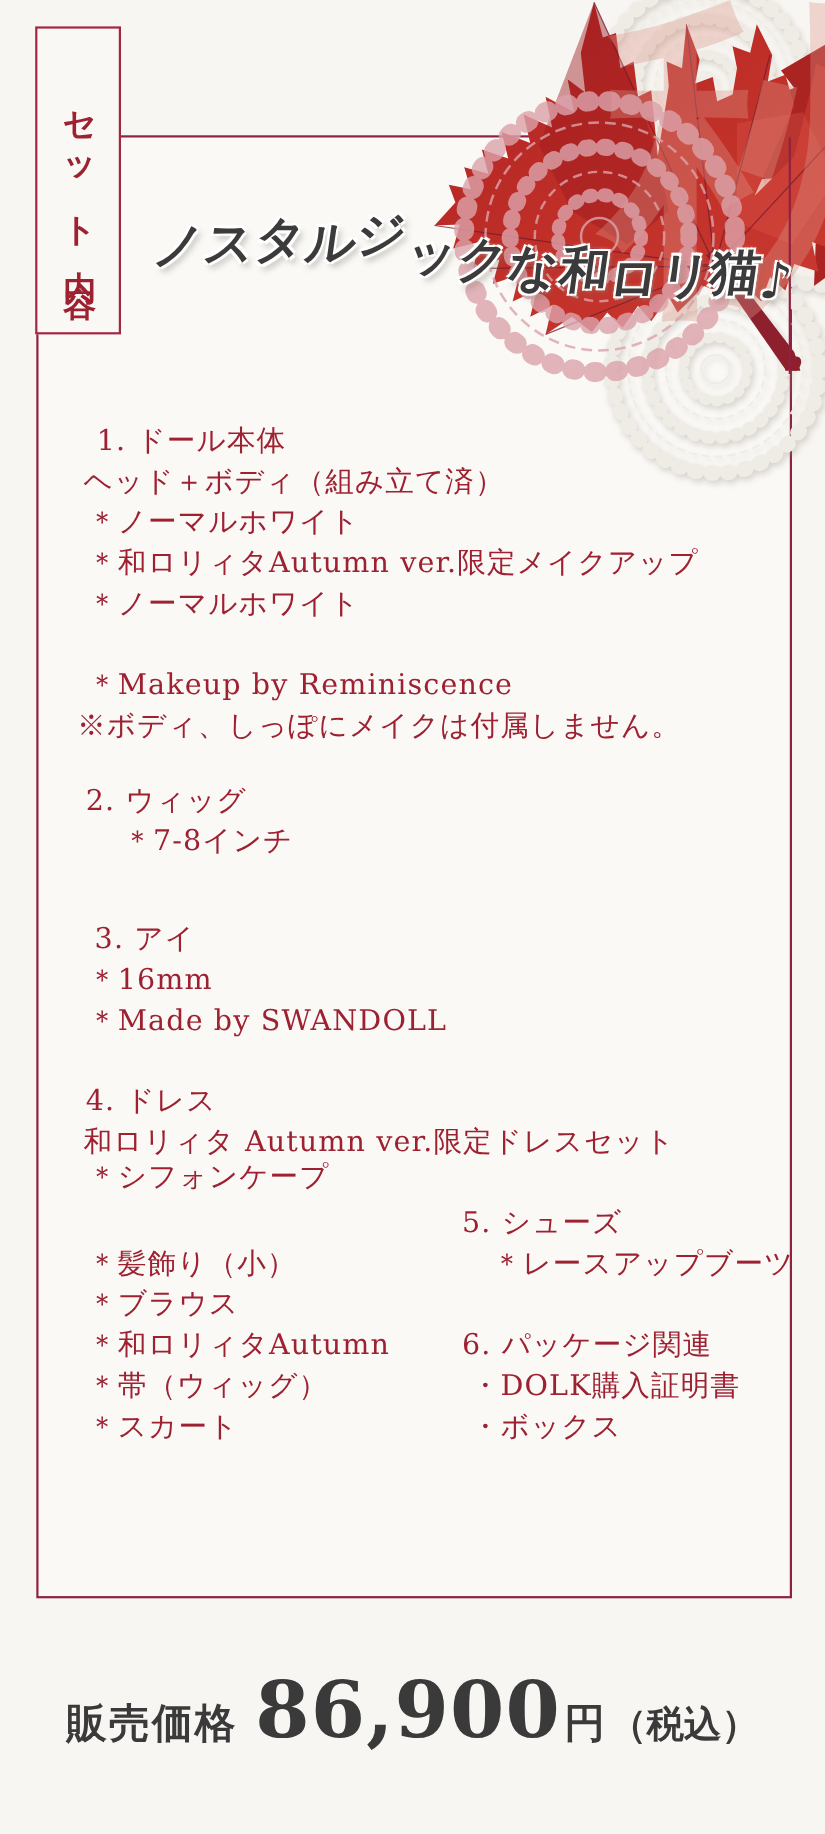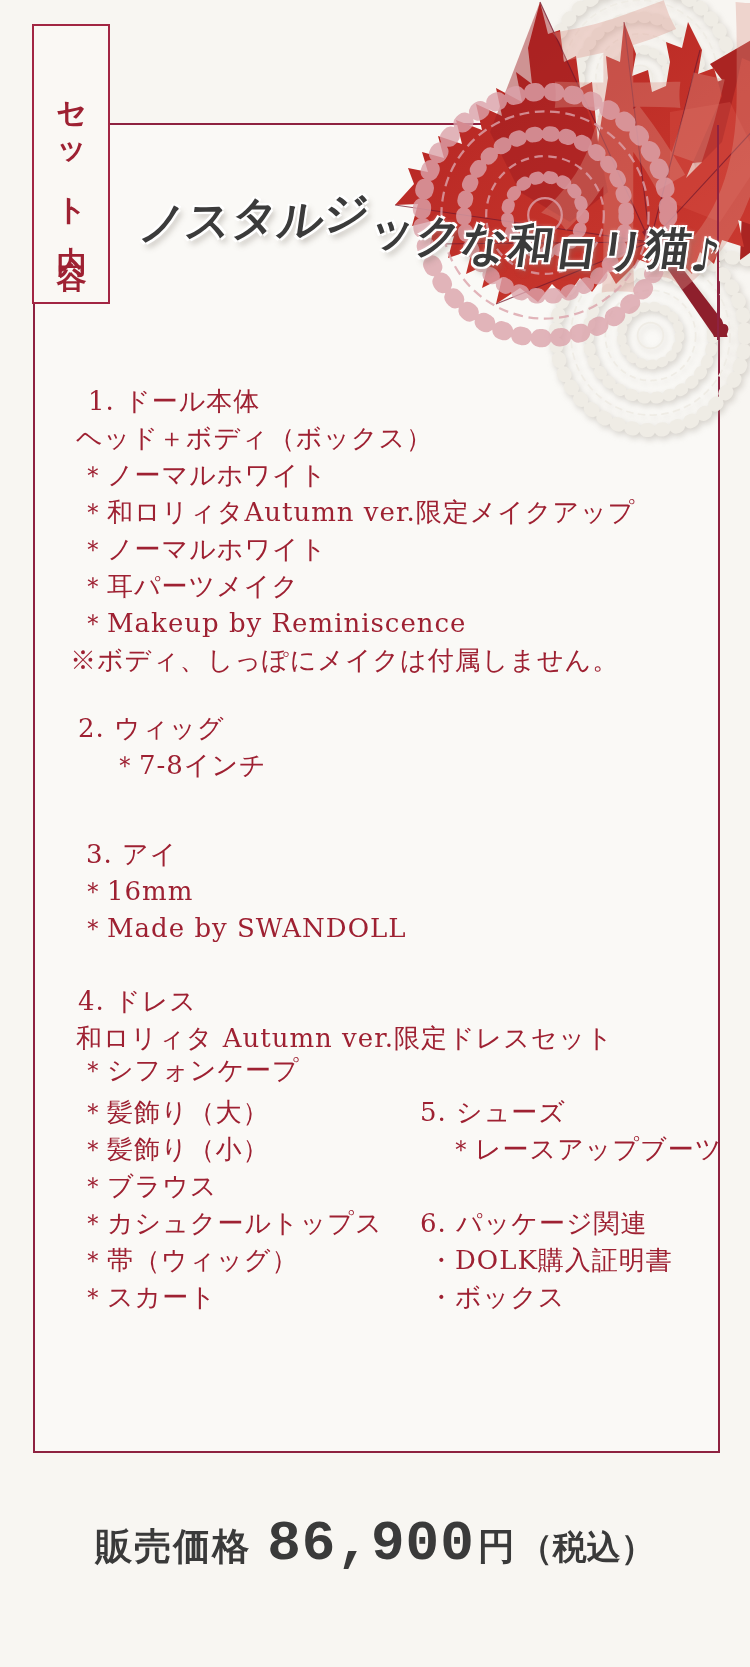--- a/index.html
+++ b/index.html
@@ -54,24 +54,24 @@
   }
   
   .ln{
     position:absolute;z-index:30;font-size:26px;line-height:36px;
     color:#9e2132;letter-spacing:1px;white-space:nowrap;
   }
   
   .price{
     position:absolute;left:0;top:1512px;width:750px;z-index:30;
     display:flex;justify-content:center;align-items:baseline;
-    color:#3a3a3a;white-space:nowrap;font-family:Liberation Mono, monospace;
+    color:#3a3a3a;white-space:nowrap;
   }
   .price .p-label{font-size:37px;font-weight:600;margin-right:16px;letter-spacing:2px;}
-  .price .p-amount{font-size:56px;font-weight:600;letter-spacing:1px;}
+  .price .p-amount{font-size:71px;font-weight:600;letter-spacing:1px;}
   .price .p-unit{font-size:37px;font-weight:600;margin-left:3px;}
   .price .p-tax{font-size:34px;font-weight:600;margin-left:4px;}
 </style>
 </head>
 <body>
 
 <div id="stage">
 
   <svg width="0" height="0" style="position:absolute" aria-hidden="true">
     <defs>
@@ -163,42 +163,40 @@
 
   <div class="border-overlay"></div>
 
   <div class="label-box">
     <span>セット内容</span>
   </div>
 
   <div class="title"><span class="tchar" style="transform: translateY(0px) skewX(-8deg);">ノ</span><span class="tchar" style="transform: translateY(-2px) skewX(-8deg);">ス</span><span class="tchar" style="transform: translateY(-5px) skewX(-8deg);">タ</span><span class="tchar" style="transform: translateY(-3px) skewX(-8deg);">ル</span><span class="tchar" style="transform: translateY(-10px) skewX(-8deg);">ジ</span><span class="tchar" style="transform: translateY(7px) skewX(-8deg);">ッ</span><span class="tchar" style="transform: translateY(13px) skewX(-8deg);">ク</span><span class="tchar" style="transform: translateY(20px) skewX(-8deg);">な</span><span class="tchar" style="transform: translateY(23px) skewX(-8deg);">和</span><span class="tchar" style="transform: translateY(30px) skewX(-8deg);">ロ</span><span class="tchar" style="transform: translateY(27px) skewX(-8deg);">リ</span><span class="tchar" style="transform: translateY(25px) skewX(-8deg);">猫</span><span class="tchar" style="transform: translateY(33px) skewX(-8deg);">♪</span></div>
 
   <div class="ln" style="left:88px;top:383px">1. ドール本体</div>
-  <div class="ln" style="left:76px;top:420px">ヘッド＋ボディ（ボックス）</div>
+  <div class="ln" style="left:76px;top:420px">ヘッド＋ボディ（組み立て済）</div>
   <div class="ln" style="left:80px;top:457px">＊ノーマルホワイト</div>
   <div class="ln" style="left:80px;top:494px">＊和ロリィタAutumn ver.限定メイクアップ</div>
   <div class="ln" style="left:80px;top:531px">＊ノーマルホワイト</div>
-  <div class="ln" style="left:80px;top:568px">＊耳パーツメイク</div>
   <div class="ln" style="left:70px;top:642px">※ボディ、しっぽにメイクは付属しません。</div>
   <div class="ln" style="left:80px;top:605px">＊Makeup by Reminiscence</div>
 
   <div class="ln" style="left:78px;top:710px">2. ウィッグ</div>
   <div class="ln" style="left:112px;top:747px">＊7-8インチ</div>
 
   <div class="ln" style="left:86px;top:836px">3. アイ</div>
   <div class="ln" style="left:80px;top:873px">＊16mm</div>
   <div class="ln" style="left:80px;top:910px">＊Made by SWANDOLL</div>
 
   <div class="ln" style="left:78px;top:983px">4. ドレス</div>
   <div class="ln" style="left:76px;top:1020px">和ロリィタ Autumn ver.限定ドレスセット</div>
   <div class="ln" style="left:80px;top:1052px">＊シフォンケープ</div>
-  <div class="ln" style="left:80px;top:1094px">＊髪飾り（大）</div>
   <div class="ln" style="left:80px;top:1131px">＊髪飾り（小）</div>
   <div class="ln" style="left:80px;top:1168px">＊ブラウス</div>
-  <div class="ln" style="left:80px;top:1205px">＊カシュクールトップス</div>
+  <div class="ln" style="left:80px;top:1205px">＊和ロリィタAutumn</div>
   <div class="ln" style="left:80px;top:1242px">＊帯（ウィッグ）</div>
   <div class="ln" style="left:80px;top:1279px">＊スカート</div>
 
   <div class="ln" style="left:420px;top:1094px">5. シューズ</div>
   <div class="ln" style="left:448px;top:1131px">＊レースアップブーツ</div>
 
   <div class="ln" style="left:420px;top:1205px">6. パッケージ関連</div>
   <div class="ln" style="left:428px;top:1242px">・DOLK購入証明書</div>
   <div class="ln" style="left:428px;top:1279px">・ボックス</div>
 

